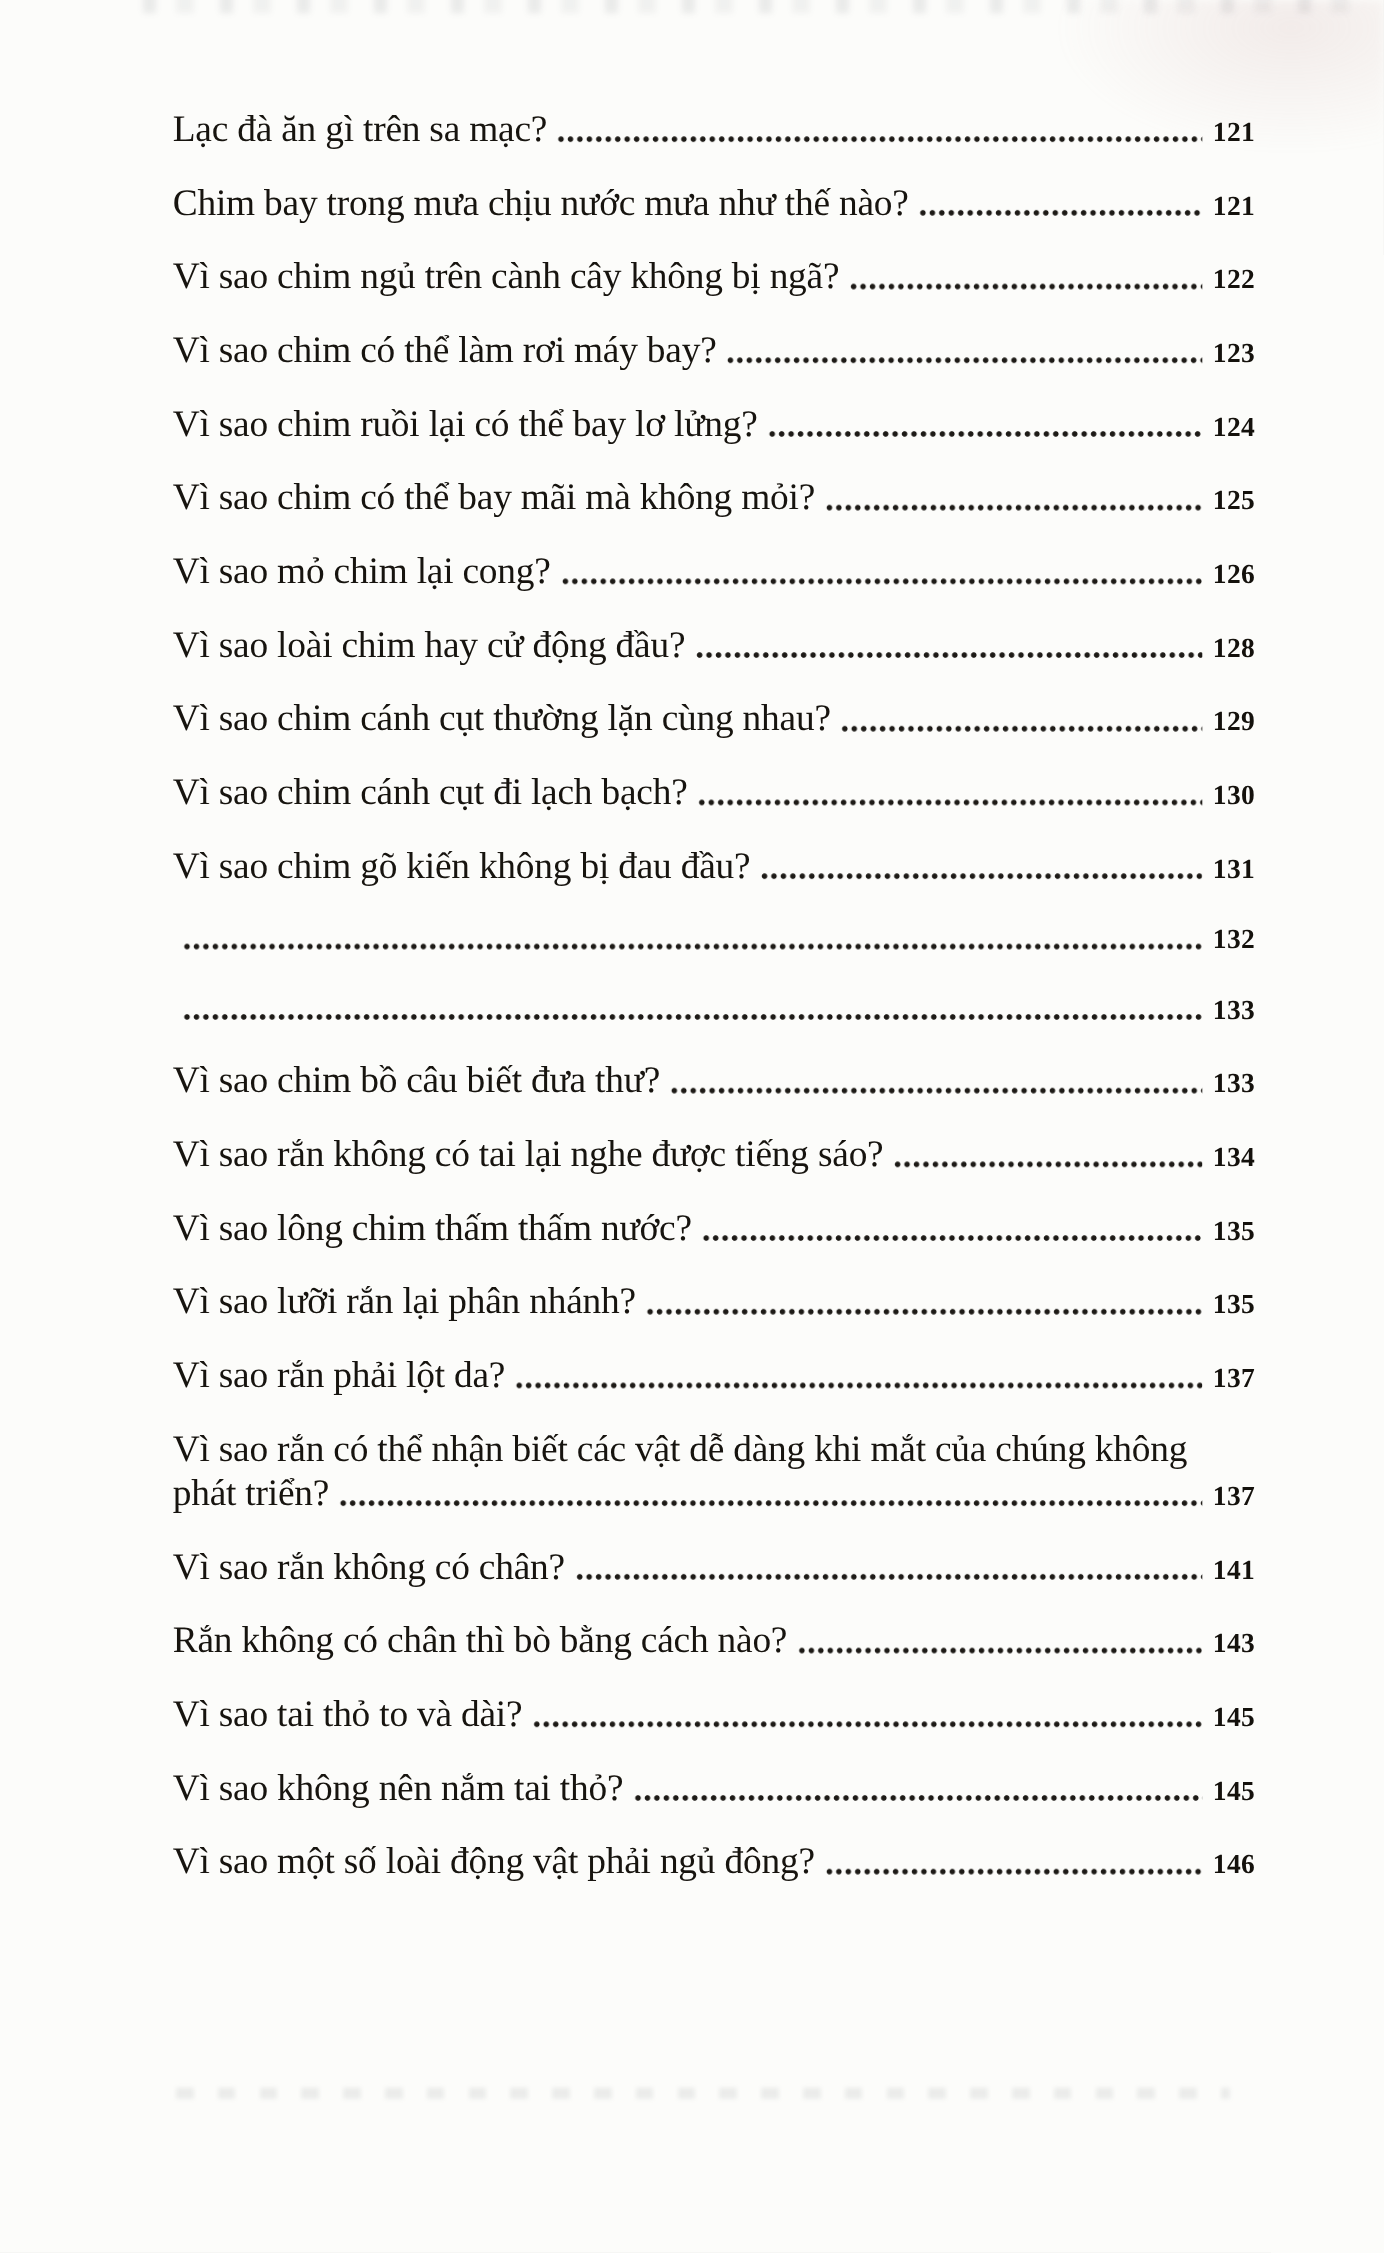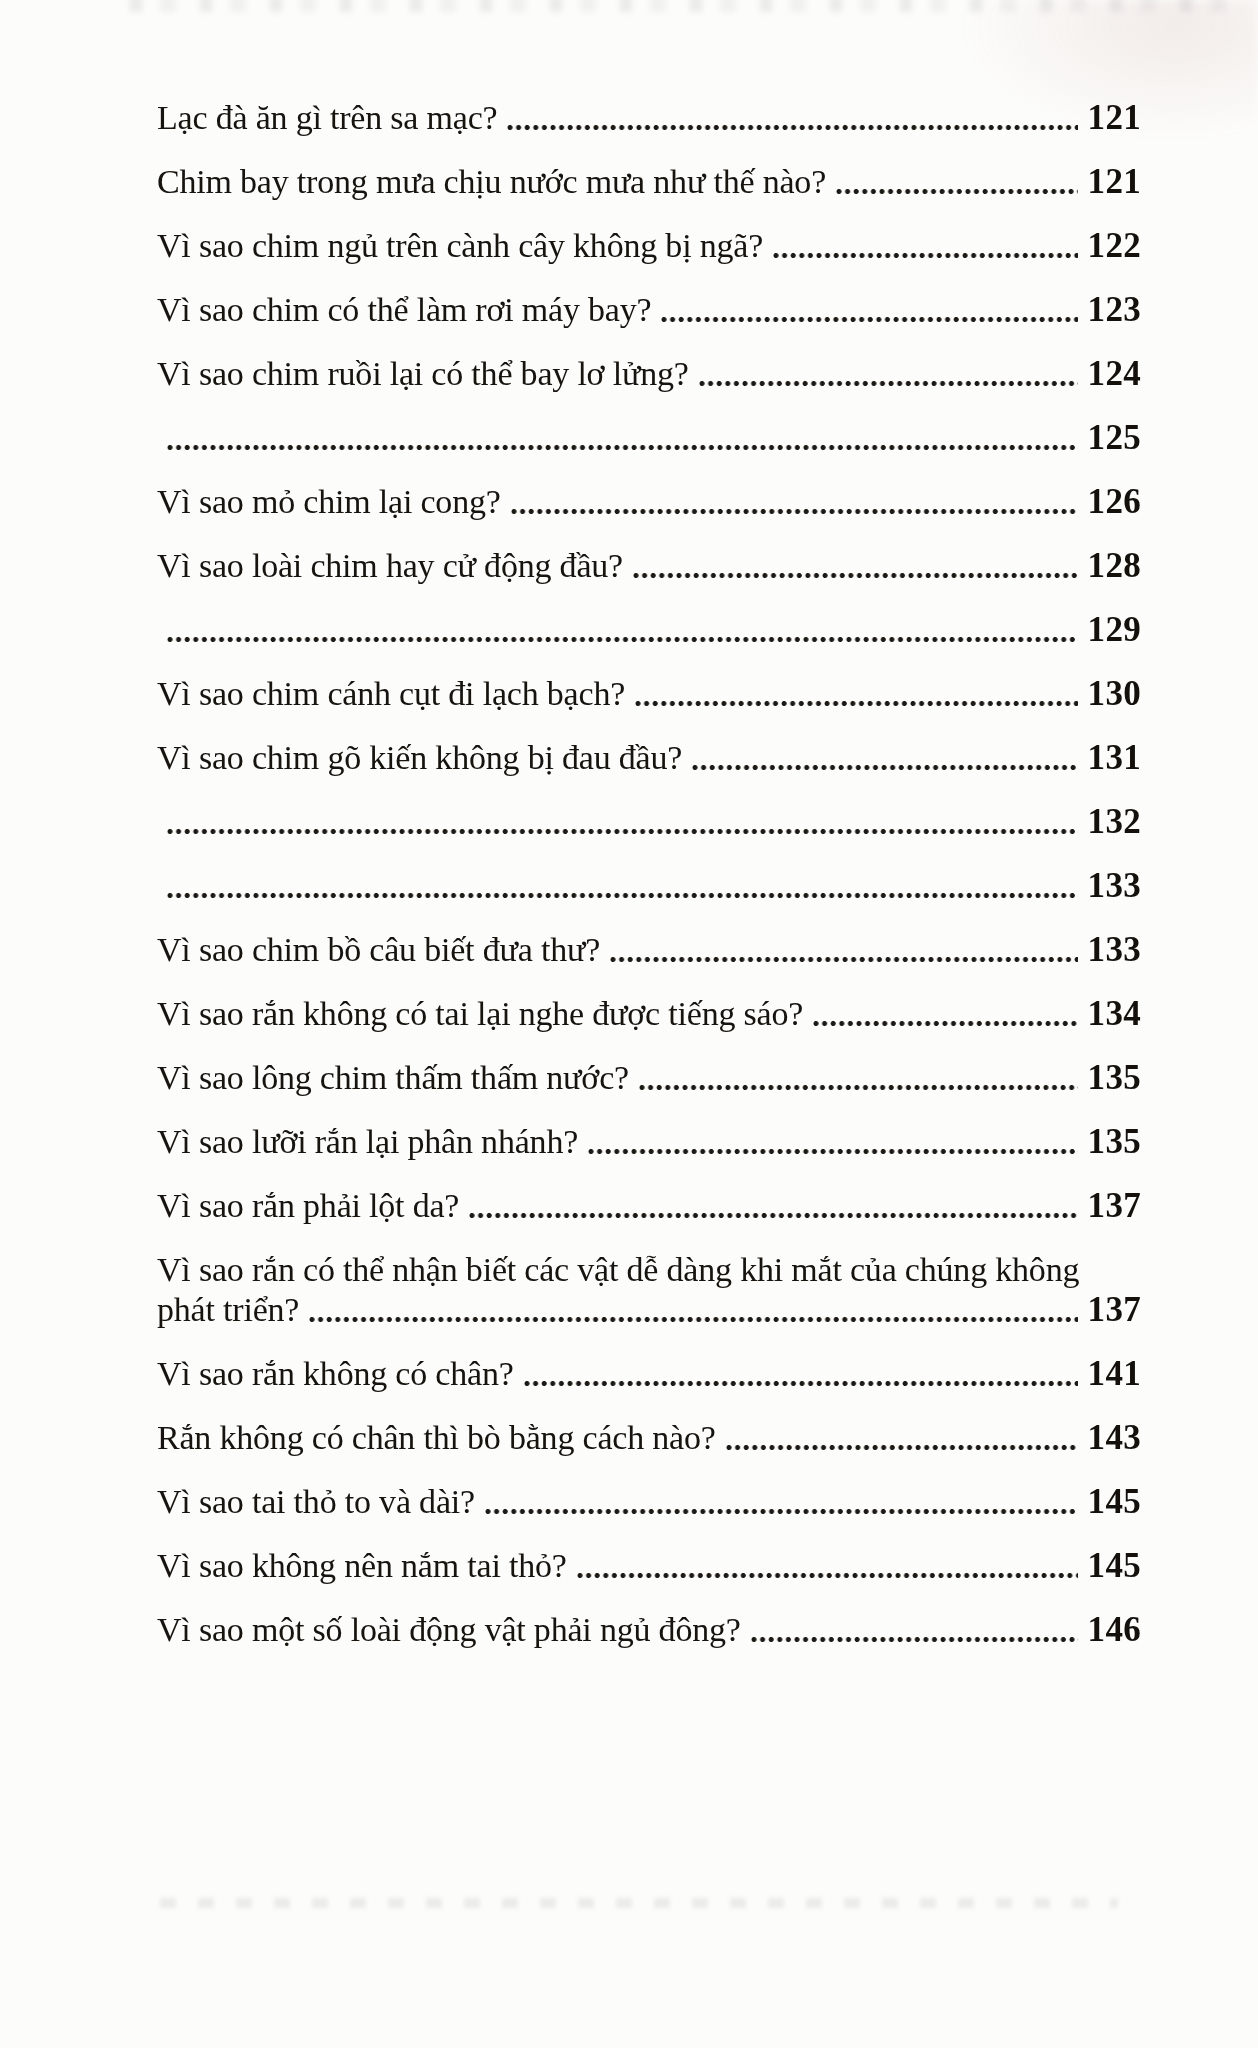--- a/index.html
+++ b/index.html
@@ -61,21 +61,21 @@
     align-self: baseline;
     transform: translateY(3px);
     background-image: radial-gradient(circle at 4px 4.5px,
       #1d1a16 2.1px, rgba(0,0,0,0) 2.9px);
     background-size: 8.6px 9px;
     background-repeat: repeat-x;
     background-position: left bottom;
   }
   .pg {
     font-weight: 700;
-    font-size: 35px;
+    font-size: 25px;
     letter-spacing: 0.3px;
     white-space: nowrap;
     color: #14110c;
   }
 </style>
 </head>
 <body>
 
 <main class="page">
   <div class="artifact top-edge"></div>
@@ -101,34 +101,36 @@
         <span class="t">Vì sao chim có thể làm rơi máy bay?</span>
         <span class="dots"></span>
         <span class="pg">123</span>
       </div>
       <div class="entry row">
         <span class="t">Vì sao chim ruồi lại có thể bay lơ lửng?</span>
         <span class="dots"></span>
         <span class="pg">124</span>
       </div>
       <div class="entry row">
+        <span class="t">Vì sao chim có thể bay mãi mà không mỏi?</span>
         <span class="dots"></span>
         <span class="pg">125</span>
       </div>
       <div class="entry row">
         <span class="t">Vì sao mỏ chim lại cong?</span>
         <span class="dots"></span>
         <span class="pg">126</span>
       </div>
       <div class="entry row">
         <span class="t">Vì sao loài chim hay cử động đầu?</span>
         <span class="dots"></span>
         <span class="pg">128</span>
       </div>
       <div class="entry row">
+        <span class="t">Vì sao chim cánh cụt thường lặn cùng nhau?</span>
         <span class="dots"></span>
         <span class="pg">129</span>
       </div>
       <div class="entry row">
         <span class="t">Vì sao chim cánh cụt đi lạch bạch?</span>
         <span class="dots"></span>
         <span class="pg">130</span>
       </div>
       <div class="entry row">
         <span class="t">Vì sao chim gõ kiến không bị đau đầu?</span>

